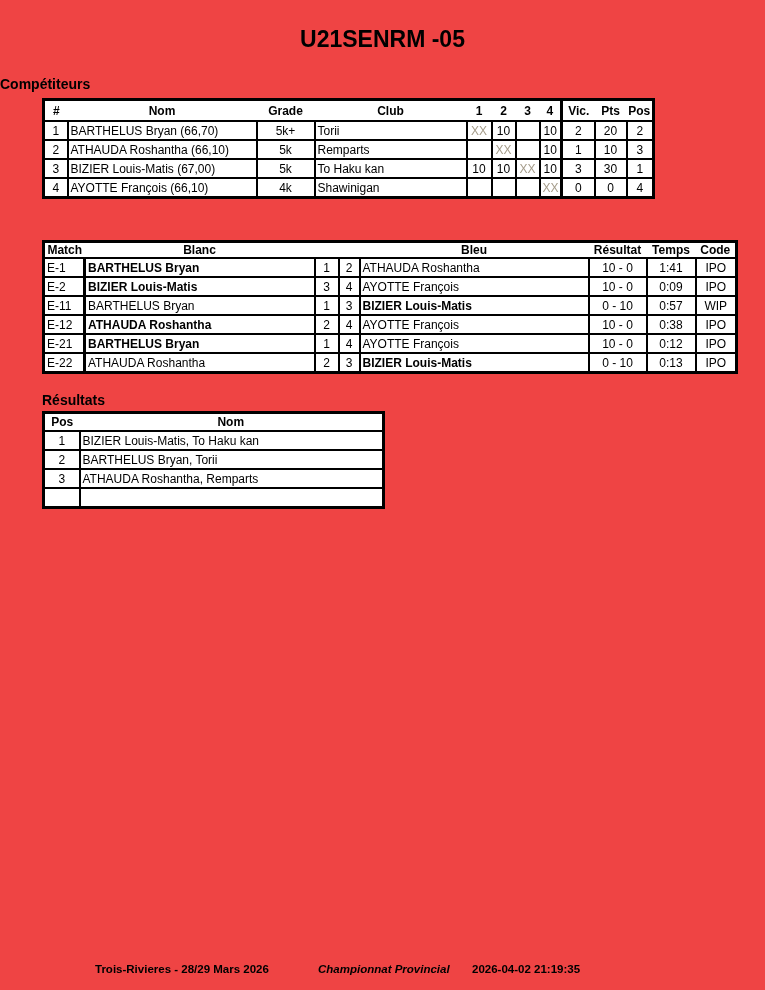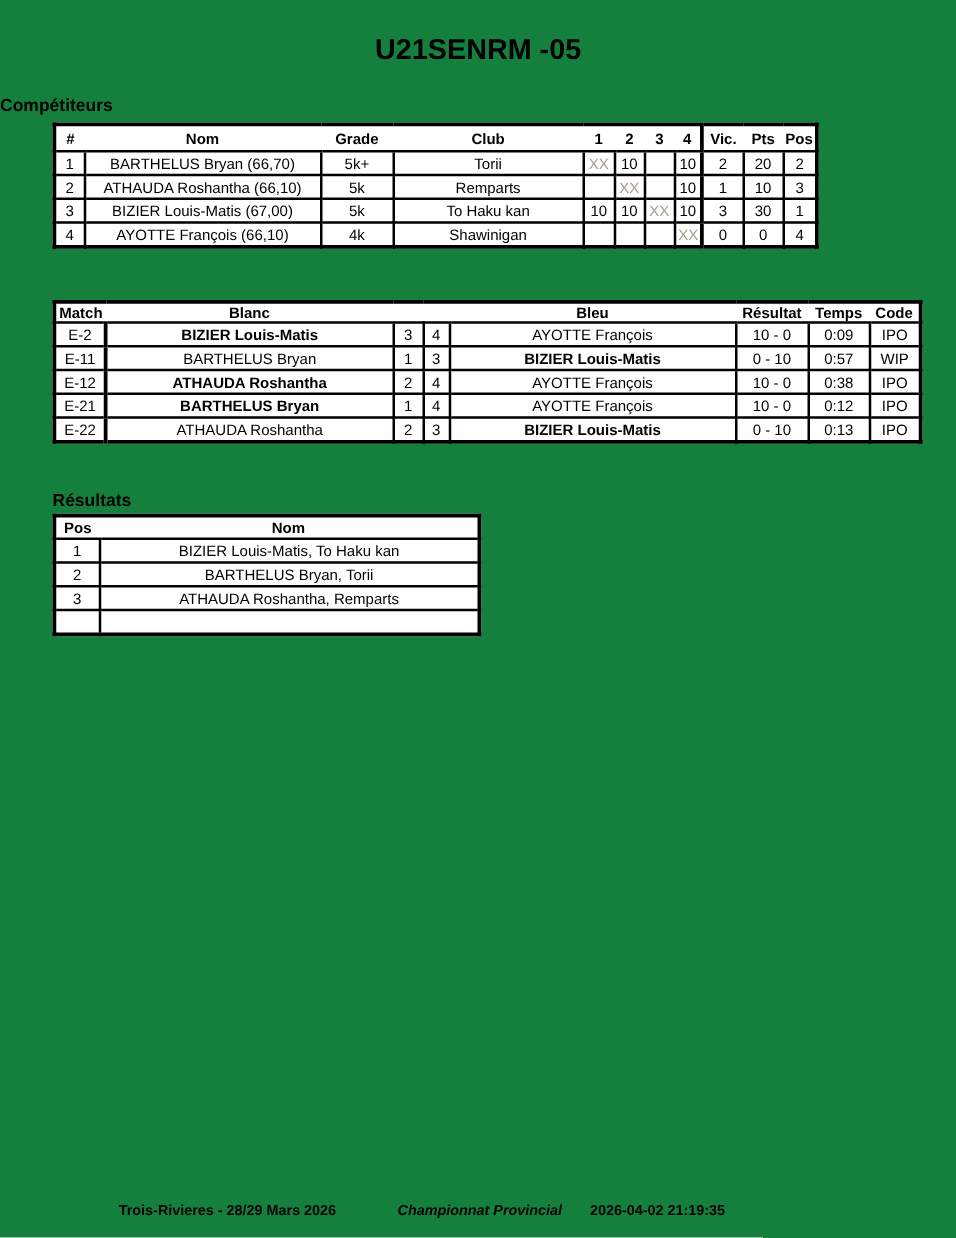--- a/index.html
+++ b/index.html
@@ -1,20 +1,20 @@
 <!DOCTYPE html>
 <html><head>
 <meta charset="utf-8">
 <style>
   html, body { margin: 0; padding: 0; background: #ffffff; }
   .page {
     position: relative;
     width: 765px;
     height: 990px;
-    background: #15803d;
+    background: #ef4444;
     color: #000000;
     font-family: "Liberation Sans", sans-serif;
     overflow: hidden;
   }
   .page-title {
     position: absolute;
     top: 26px; left: 0; width: 765px;
     margin: 0;
     text-align: center;
     font-size: 23px;
@@ -49,21 +49,21 @@
     border-bottom: 2px solid #000;
     font-size: 12px;
     font-weight: bold;
     white-space: nowrap;
     overflow: hidden;
     padding: 0 1px;
     vertical-align: middle;
     text-align: center;
   }
   .c { text-align: center; }
-  .l { text-align: center; padding-left: 6px; }
+  .l { text-align: left; padding-left: 6px; }
   .vsep { border-left: 3px solid #000 !important; }
   .bold { font-weight: bold; }
   .xx { color: #a59c8a; }
 
   .comp { left: 42px; top: 98px;  width: 610px; }
   .comp th { height: 19px; }
   .comp td { height: 17px; }
 
   .match { left: 42px; top: 240px; width: 693px; }
   .match th { height: 13px; }
@@ -194,20 +194,30 @@
         <th>Blanc</th>
         <th colspan="2"></th>
         <th>Bleu</th>
         <th>Résultat</th>
         <th>Temps</th>
         <th>Code</th>
       </tr>
     </thead>
     <tbody>
       <tr>
+        <td class="l">E-1</td>
+        <td class="l bold vsep">BARTHELUS Bryan</td>
+        <td class="c">1</td>
+        <td class="c">2</td>
+        <td class="l">ATHAUDA Roshantha</td>
+        <td class="c">10 - 0</td>
+        <td class="c">1:41</td>
+        <td class="c">IPO</td>
+      </tr>
+      <tr>
         <td class="l">E-2</td>
         <td class="l bold vsep">BIZIER Louis-Matis</td>
         <td class="c">3</td>
         <td class="c">4</td>
         <td class="l">AYOTTE François</td>
         <td class="c">10 - 0</td>
         <td class="c">0:09</td>
         <td class="c">IPO</td>
       </tr>
       <tr>

